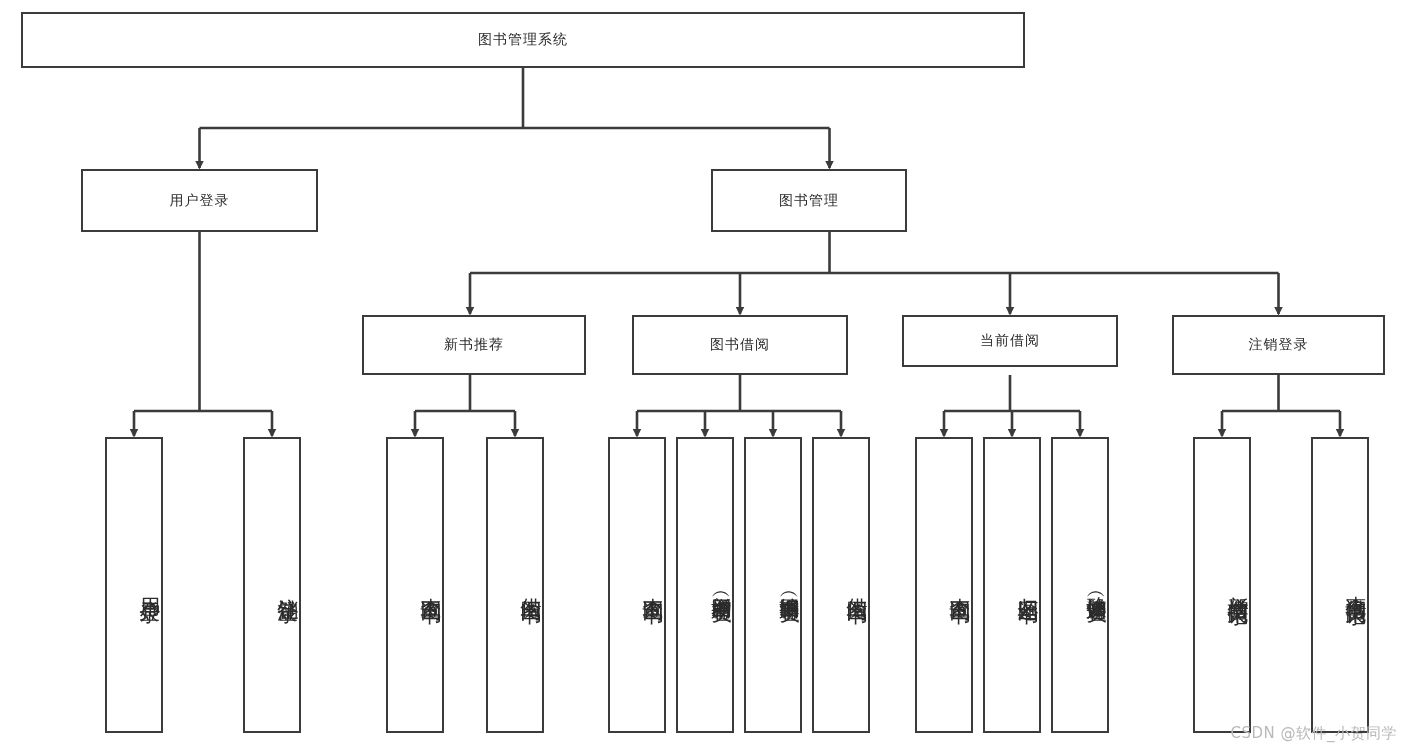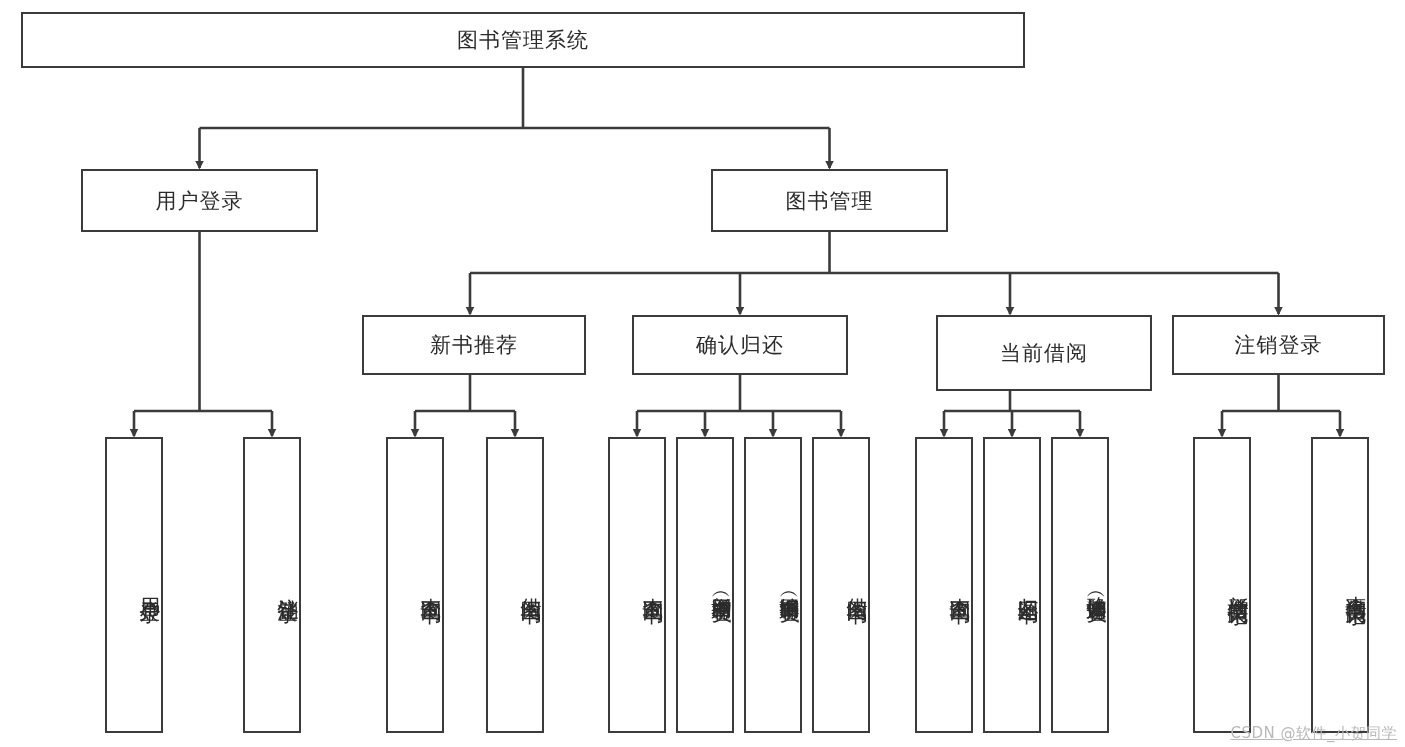--- a/index.html
+++ b/index.html
@@ -29,21 +29,21 @@
     position: absolute;
     box-sizing: border-box;
     background: #ffffff;
     border: 2px solid #3b3b3b;
     display: flex;
     align-items: center;
     justify-content: center;
     color: #2b2b2b;
   }
   .node-h {
-    font-size: 21px;
+    font-size: 14px;
     letter-spacing: 1px;
     white-space: nowrap;
   }
   .node-v {
     writing-mode: vertical-rl;
     text-orientation: upright;
     font-size: 21px;
     line-height: 1.08;
     letter-spacing: 2px;
     padding-top: 6px;
@@ -57,21 +57,20 @@
     letter-spacing: 1px;
   }
   .watermark {
     position: absolute;
     right: 8px;
     bottom: 4px;
     font-size: 15px;
     color: #b9b9b9;
     white-space: nowrap;
     letter-spacing: 0.5px;
-    text-decoration: underline;
   }
 </style>
 </head>
 <body>
 
 <div id="diagram-root">
 
   <svg id="flow-svg" viewBox="0 0 1405 747" xmlns="http://www.w3.org/2000/svg">
     <defs>
       <marker id="arrowhead" markerWidth="9" markerHeight="9" refX="7.5" refY="4.5" orient="auto" markerUnits="userSpaceOnUse">
@@ -111,25 +110,25 @@
         <path d="M 1278.5 375 L 1278.5 411"></path>
         <path d="M 1222 411 L 1340 411"></path>
         <path d="M 1222 411 L 1222 436" marker-end="url(#arrowhead)"></path>
         <path d="M 1340 411 L 1340 436" marker-end="url(#arrowhead)"></path>
       </g>
   </svg>
 
   <div class="node-box node-h" style="left: 21px; top: 12px; width: 1004px; height: 56px;">图书管理系统</div>
 
   <div class="node-box node-h" style="left: 81px; top: 169px; width: 237px; height: 63px;">用户登录</div>
-  <div class="node-box node-h" style="left: 711px; top: 169px; width: 237px; height: 63px;">图书管理</div>
+  <div class="node-box node-h" style="left: 711px; top: 169px; width: 196px; height: 63px;">图书管理</div>
 
   <div class="node-box node-h" style="left: 362px; top: 315px; width: 224px; height: 60px;">新书推荐</div>
-  <div class="node-box node-h" style="left: 632px; top: 315px; width: 216px; height: 60px;">确认归还</div>
-  <div class="node-box node-h" style="left: 902px; top: 315px; width: 216px; height: 76px; margin-left: 34px;">当前借阅</div>
+  <div class="node-box node-h" style="left: 632px; top: 315px; width: 216px; height: 60px;">图书借阅</div>
+  <div class="node-box node-h" style="left: 902px; top: 315px; width: 216px; height: 52px;">当前借阅</div>
   <div class="node-box node-h" style="left: 1172px; top: 315px; width: 213px; height: 60px;">注销登录</div>
 
   <div class="node-box node-v" style="left: 105px; top: 437px; width: 58px; height: 296px;">用户登录</div>
   <div class="node-box node-v" style="left: 243px; top: 437px; width: 58px; height: 296px;">注销登录</div>
   <div class="node-box node-v" style="left: 386px; top: 437px; width: 58px; height: 296px;">查询图书</div>
   <div class="node-box node-v" style="left: 486px; top: 437px; width: 58px; height: 296px;">借阅图书</div>
   <div class="node-box node-v" style="left: 608px; top: 437px; width: 58px; height: 296px;">查询图书</div>
   <div class="node-box node-v tall-text" style="left: 676px; top: 437px; width: 58px; height: 296px;">新增图书（管理员）</div>
   <div class="node-box node-v tall-text" style="left: 744px; top: 437px; width: 58px; height: 296px;">编辑图书（管理员）</div>
   <div class="node-box node-v" style="left: 812px; top: 437px; width: 58px; height: 296px;">借阅图书</div>

